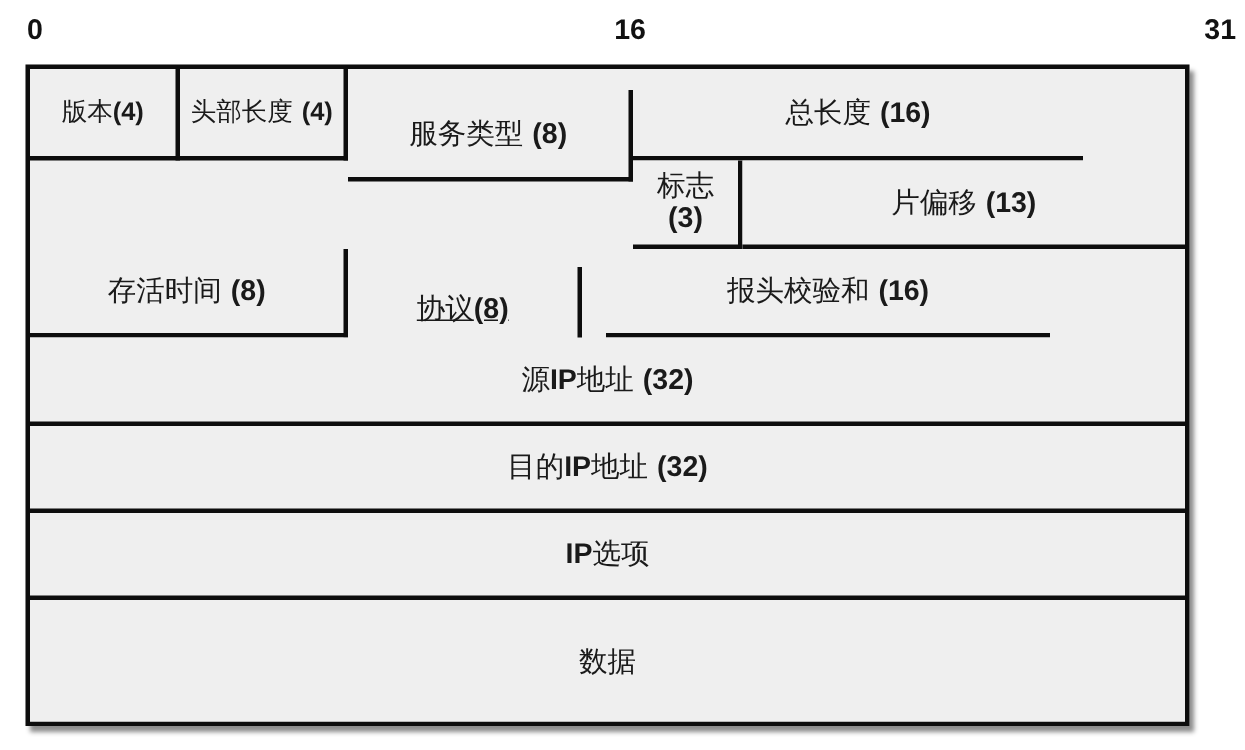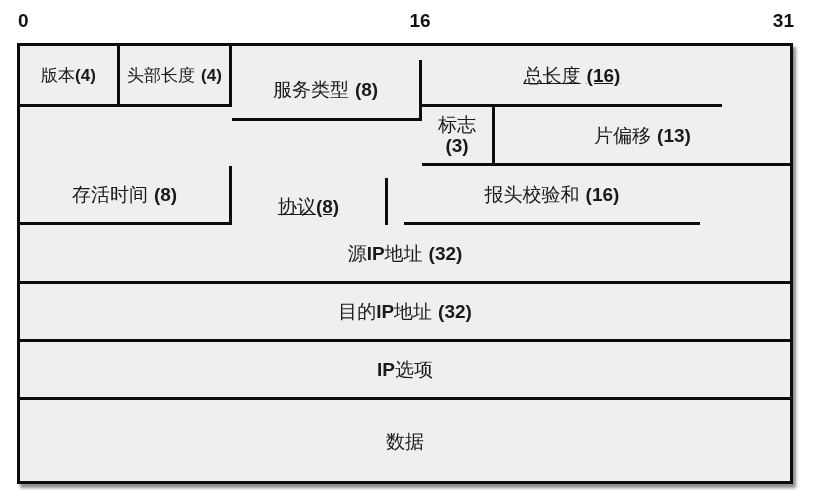--- a/index.html
+++ b/index.html
@@ -19,21 +19,21 @@
       position: absolute;
       top: 10px;
       font-family: "Liberation Sans", "DejaVu Sans", sans-serif;
       font-weight: bold;
       font-size: 19px;
       color: #111;
       line-height: 22px;
     }
     .bit-0 { left: 18px; }
     .bit-16 { left: 420px; transform: translateX(-50%); }
-    .bit-31 { left: 794px; transform: translateX(-100%); text-align: right; }
+    .bit-31 { left: 824px; transform: translateX(-100%); text-align: right; }
 
     .header-table {
       position: absolute;
       left: 17px;
       top: 43px;
       width: 776px;
       height: 441px;
       box-sizing: border-box;
       border: 3px solid #0d0d0d;
       background: #efefef;
@@ -85,21 +85,21 @@
   <div class="cell b-r b-b" style="left:100px;top:0;width:112px;height:61px;">
     <span class="txt small-txt">
       <span>头部长度</span><span class="bits sp">(4)</span>
     </span>
   </div>
   <div class="cell b-r b-b" style="left:212px;top:14px;width:190px;height:61px;">
     <span class="txt">
       <span>服务类型</span><span class="bits sp">(8)</span>
     </span>
   </div>
-  <div class="cell b-b" style="left:402px;top:0;width:300px;height:61px;text-decoration:underline;">
+  <div class="cell b-b" style="left:402px;top:0;width:300px;height:61px;">
     <span class="txt">
       <span>总长度</span><span class="bits sp">(16)</span>
     </span>
   </div>
 
   <div class="cell b-r b-b stack" style="left:402px;top:61px;width:73px;height:59px;align-items:center;">
     <span>标志</span>
     <span class="bits sp">(3)</span>
   </div>
   <div class="cell b-b" style="left:475px;top:61px;width:295px;height:59px;">

